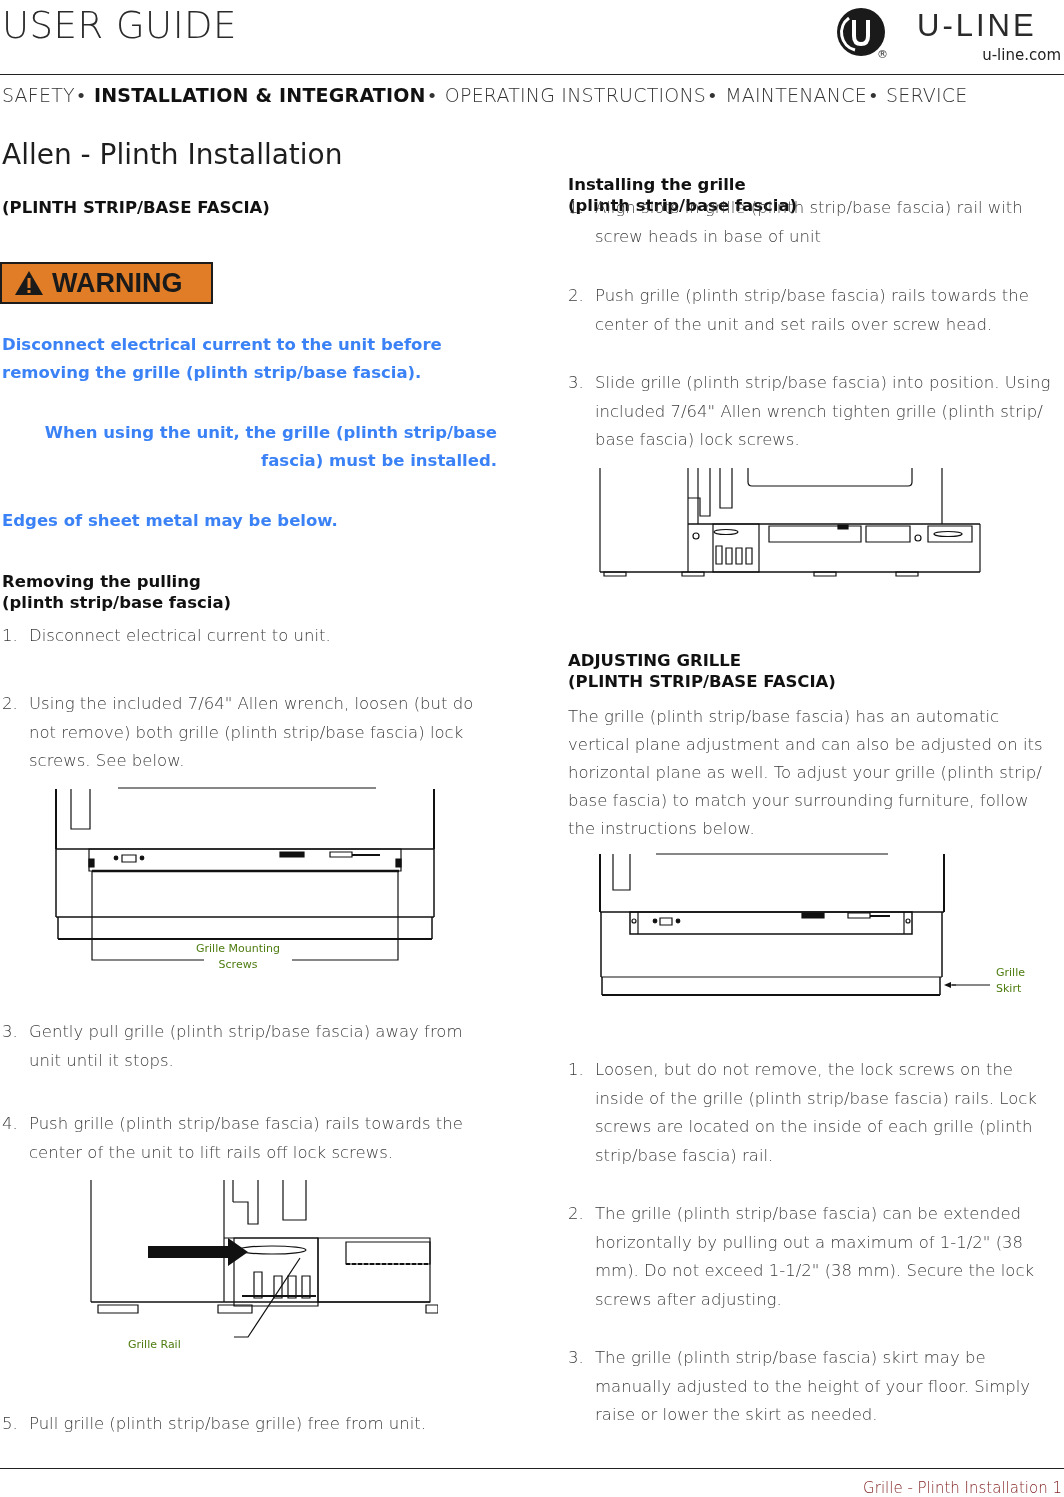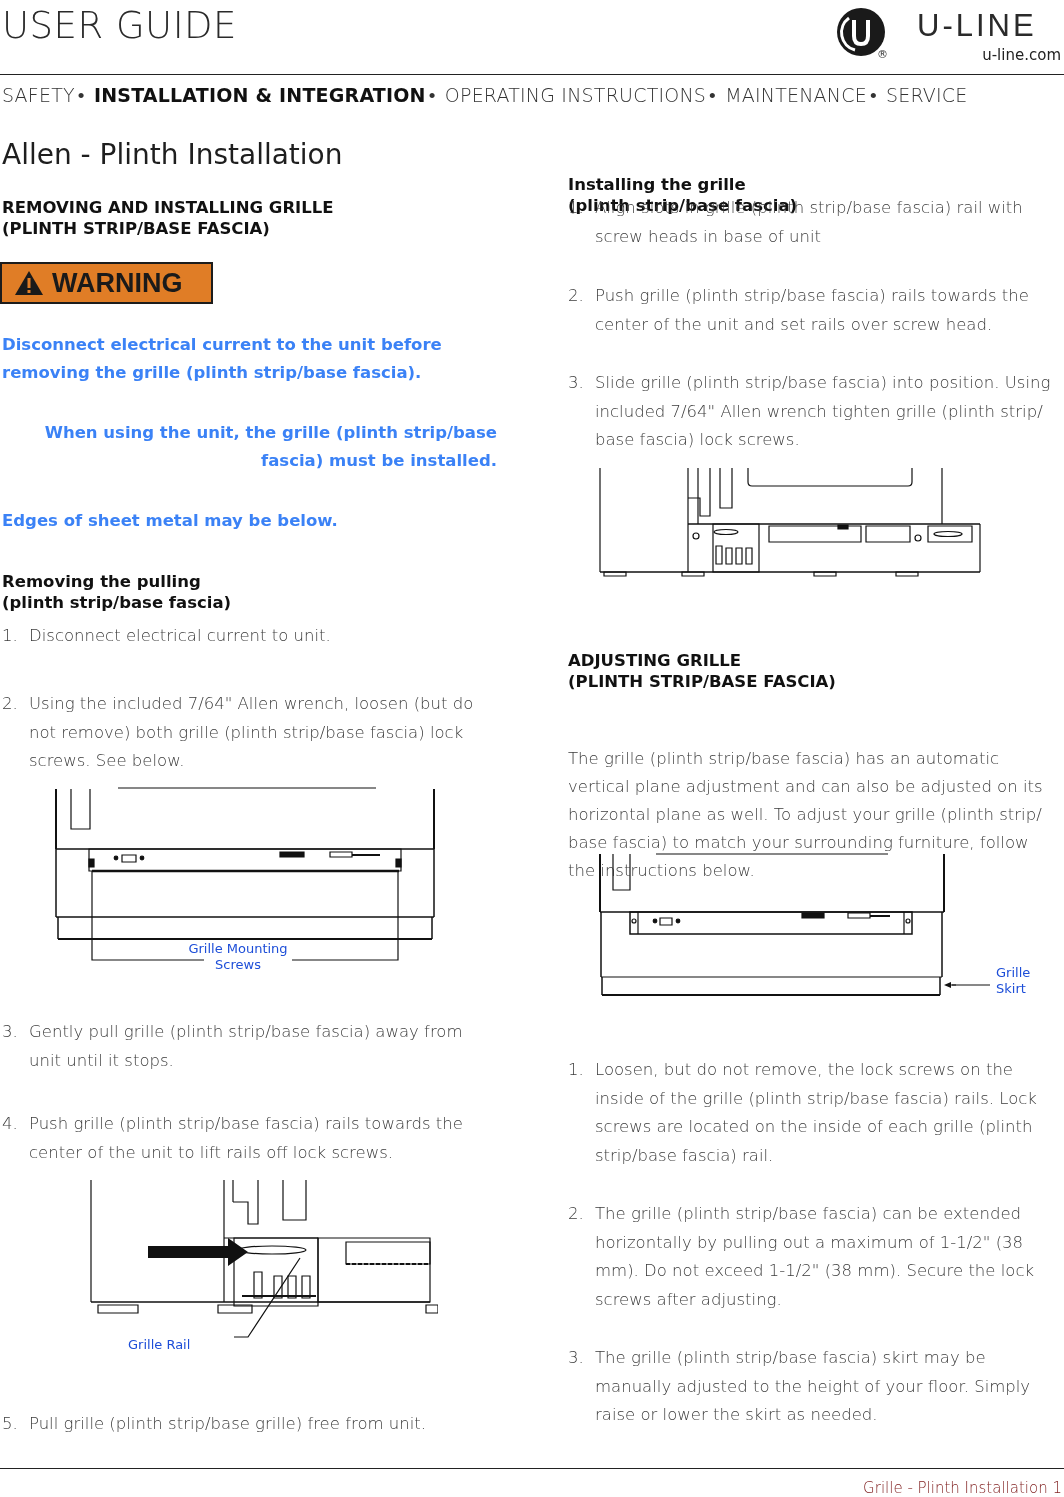--- a/index.html
+++ b/index.html
@@ -26,21 +26,21 @@
   .warn-box {
     left: 0px; top: 262px; width: 213px; height: 42px; background: #e07d26;
     border: 2px solid #1c1c1c; box-sizing: border-box; display:flex; align-items:center;
   }
   .warn-box .label { font-family: "Liberation Sans", sans-serif; font-weight: 700; font-size: 27px; color:#1a1a1a; margin-left: 8px; }
   .warn-para { font-weight: 700; font-size: 16.5px; line-height: 28px; color:#3b82f6; }
   .step { font-size: 16.5px; line-height: 28.5px; color: #3c3c3c; font-weight: 300; }
   .step .num { position:absolute; left:0; top:0; }
   .step .txt { display:block; padding-left: 27px; }
   .body-para { font-size: 16.5px; line-height: 28px; color:#3c3c3c; font-weight: 300;}
-  .caption { font-size: 13px; color: #1d4ed8; text-align: center; line-height: 16px; }
+  .caption { font-size: 11px; color: #4d7c0f; text-align: center; line-height: 16px; }
   .rule-bottom { left: 0; top: 1468px; width: 1064px; height: 1px; background: #222; }
   .footer { right: 2px; top: 1479px; font-size: 15px; color: #7f1d1d; font-weight: 300; }
   svg line, svg rect, svg path, svg circle, svg ellipse, svg polyline { vector-effect: non-scaling-stroke; }
 </style>
 </head>
 <body>
 
 <div class="abs doc-title">USER GUIDE</div>
 
 <div class="abs logo">
@@ -60,21 +60,20 @@
   <span>SAFETY</span><span class="sep">•</span>
   <span class="active">INSTALLATION &amp; INTEGRATION</span><span class="sep">•</span>
   <span>OPERATING INSTRUCTIONS</span><span class="sep">•</span>
   <span>MAINTENANCE</span><span class="sep">•</span>
   <span>SERVICE</span>
 </div>
 
 <div class="abs page-heading">Allen - Plinth Installation</div>
 
 <div class="abs h-bold" style="left:2px;top:197px;">
-  <div>REMOVING AND INSTALLING GRILLE</div>
   <div>(PLINTH STRIP/BASE FASCIA)</div>
 </div>
 
 <div class="abs warn-box">
   <svg width="30" height="26" viewBox="0 0 30 26" style="margin-left:12px;">
     <path d="M15 1 L29 25 L1 25 Z" fill="#1a1a1a"></path>
     <rect x="13.5" y="8" width="3" height="10" fill="#e07d26"></rect>
     <rect x="13.5" y="20" width="3" height="3" fill="#e07d26"></rect>
   </svg>
   <span class="label">WARNING</span>
@@ -224,21 +223,21 @@
     <rect x="216" y="104" width="22" height="4"></rect>
     <rect x="298" y="104" width="22" height="4"></rect>
   </g>
 </svg>
 
 <div class="abs h-bold" style="left:568px;top:650px;">
   <div>ADJUSTING GRILLE</div>
   <div>(PLINTH STRIP/BASE FASCIA)</div>
 </div>
 
-<div class="abs body-para" style="left:568px;top:745px;width:492px;">The grille (plinth strip/base fascia) has an automatic vertical plane adjustment and can also be adjusted on its horizontal plane as well. To adjust your grille (plinth strip/ base fascia) to match your surrounding furniture, follow the instructions below.</div>
+<div class="abs body-para" style="left:568px;top:703px;width:492px;">The grille (plinth strip/base fascia) has an automatic vertical plane adjustment and can also be adjusted on its horizontal plane as well. To adjust your grille (plinth strip/ base fascia) to match your surrounding furniture, follow the instructions below.</div>
 
 <svg class="abs" style="left:596px;top:852px;" width="360" height="145" viewBox="0 0 360 145">
   <g stroke="#111" fill="none" stroke-width="1.2">
     <line x1="4" y1="2" x2="4" y2="60" stroke-width="2"></line>
     <line x1="348" y1="2" x2="348" y2="60" stroke-width="2"></line>
     <line x1="60" y1="2" x2="292" y2="2"></line>
     <path d="M17 2 L17 38 L34 38 L34 2"></path>
     <line x1="4" y1="60" x2="348" y2="60" stroke-width="1.5"></line>
     <line x1="5" y1="60" x2="5" y2="125" stroke-width="1.5"></line>
     <line x1="346" y1="60" x2="346" y2="125" stroke-width="1.5"></line>

